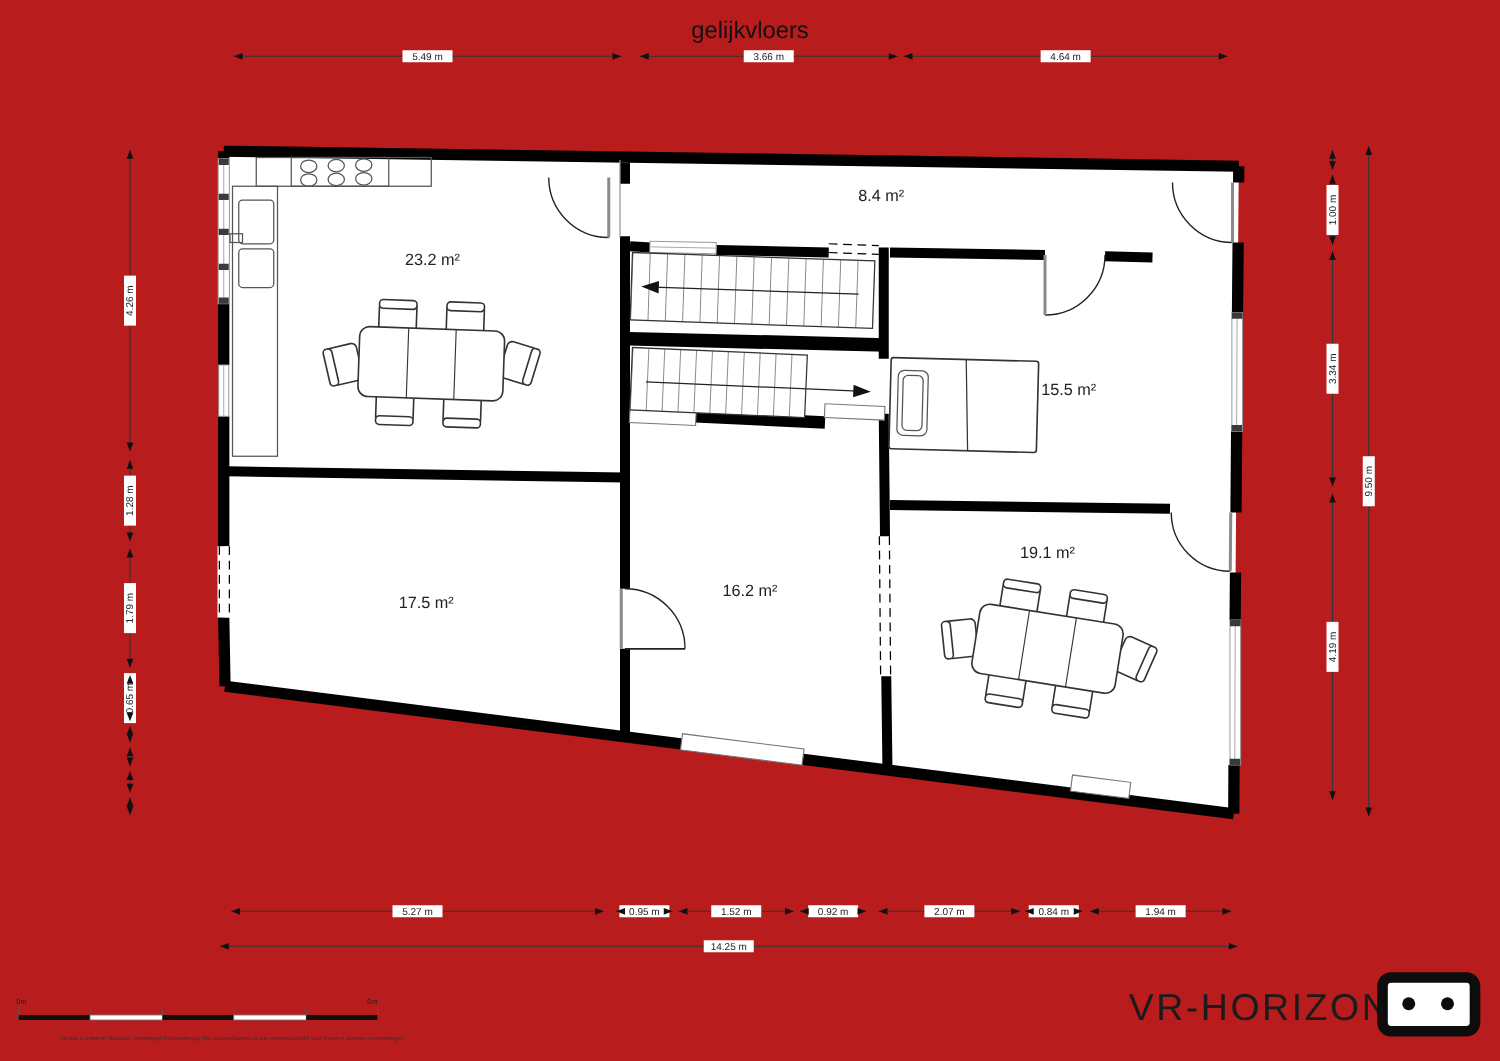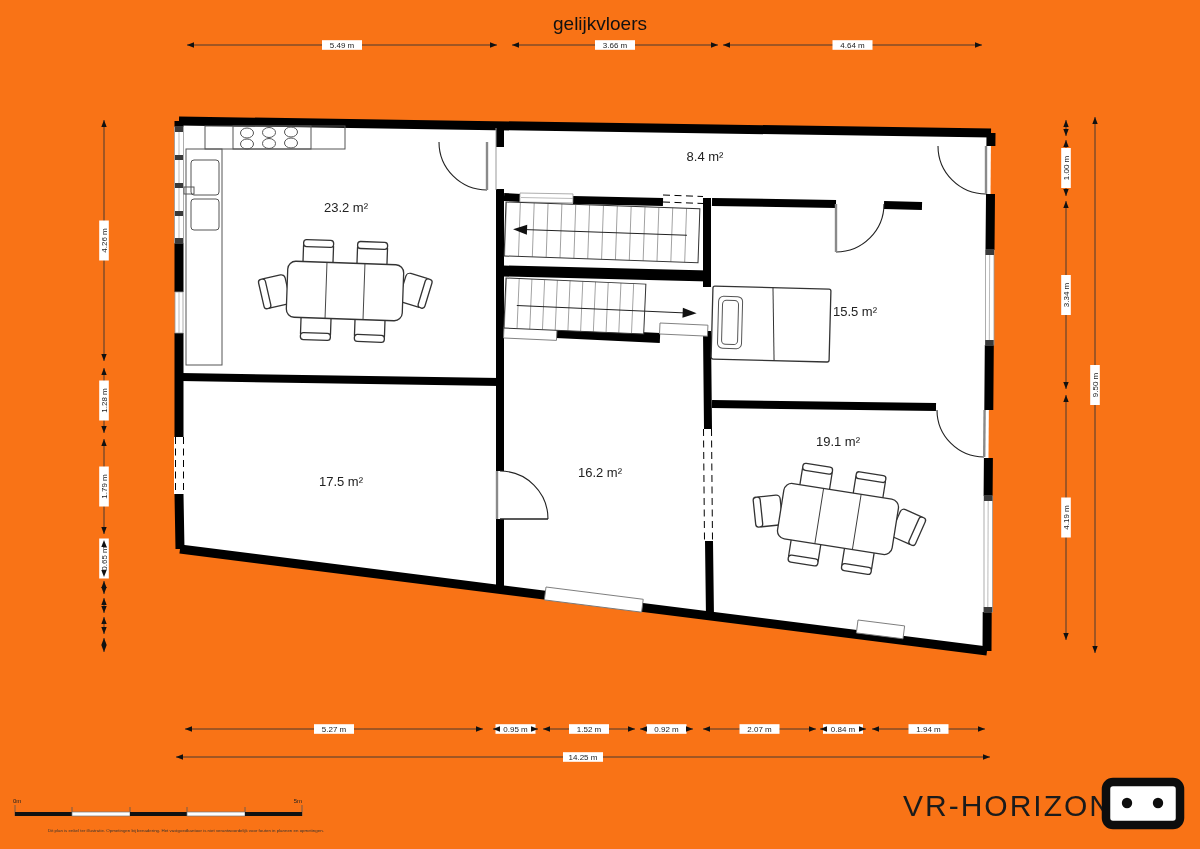--- a/index.html
+++ b/index.html
@@ -1,16 +1,16 @@
 <!DOCTYPE html>
 <html><head>
 <meta charset="utf-8">
 <style>
   html,body{margin:0;padding:0;background:#fff;}
-  .page{position:relative;width:1200px;height:849px;background:#f97316;overflow:hidden;}
+  .page{position:relative;width:1200px;height:849px;background:#b91c1c;overflow:hidden;}
   text{font-family:"Liberation Sans",sans-serif;}
   .wall{stroke:#000;fill:none;stroke-linecap:butt;}
   .w9{stroke-width:9}.w8{stroke-width:8}.w10{stroke-width:10}.w11{stroke-width:11}
   .dimline{stroke:#333;stroke-width:0.9;}
   .dimarrow{fill:#111;}
   .dimbg{fill:#fff;}
   .dimtext{font-size:8px;fill:#222;text-anchor:middle;}
   .roomlabel{font-size:13px;fill:#222;text-anchor:middle;}
   .title{font-size:19px;fill:#111;text-anchor:middle;}
   .logo{font-size:30px;fill:#1b1b1b;letter-spacing:2px;font-weight:400;}

